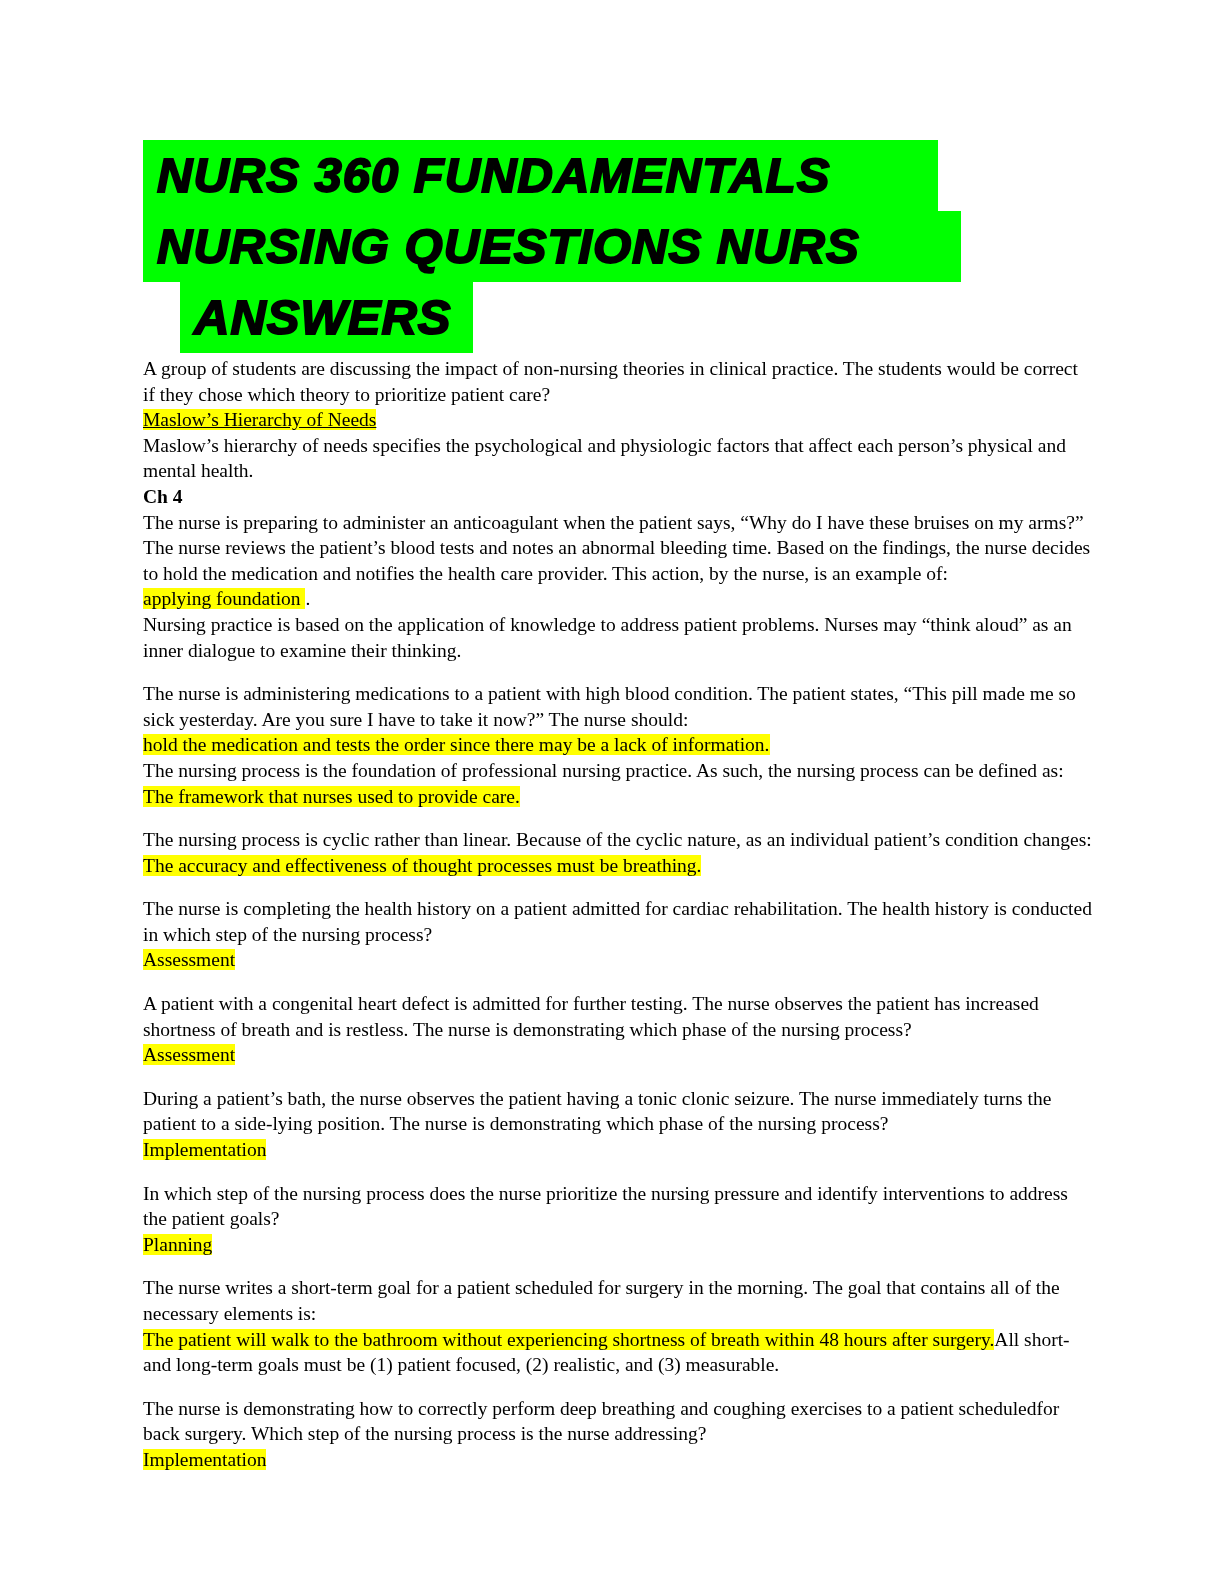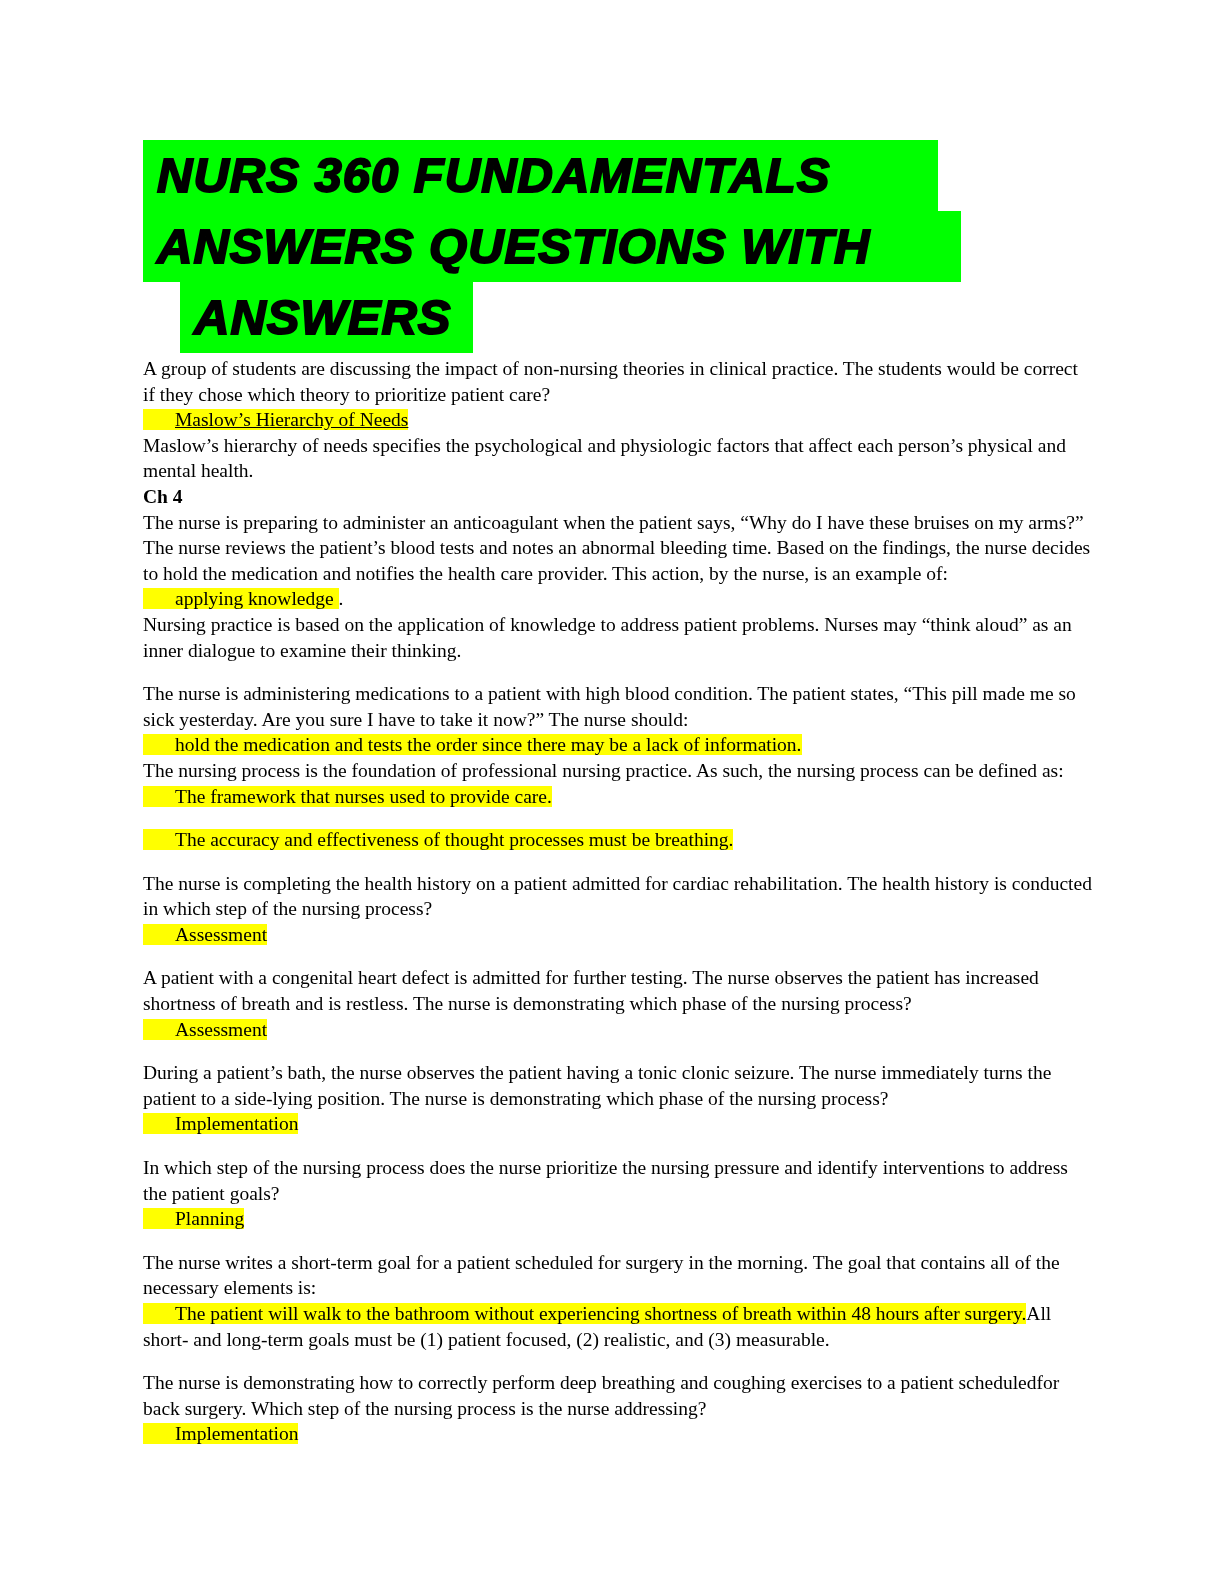--- a/index.html
+++ b/index.html
@@ -36,47 +36,48 @@
   .title-line.t2 { width: 818px; }
   .title-line.t3 { width: 293px; overflow: visible; margin-left: 37px; }
   
   .content {
     font-size: 19.5px;
     line-height: 25.6px;
     max-width: 950px;
   }
   .content p { margin: 0; }
   .content p.chapter { font-weight: bold; }
-  .hl { background: var(--yellow, #ffff00); padding-left: 32px; }
+  .hl { background: var(--yellow, #ffff00); }
   .hl.u { text-decoration: underline; }
   .spacer { height: 18px; }
 </style>
 </head>
 <body>
 
 <div class="page">
   <div class="title">
     <span class="title-line t1">NURS 360 FUNDAMENTALS</span>
-    <span class="title-line t2">ANSWERS QUESTIONS WITH</span>
+    <span class="title-line t2">NURSING QUESTIONS NURS</span>
     <span class="title-line t3">ANSWERS</span>
   </div>
   <div class="content">
       <p class="question">A group of students are discussing the impact of non-nursing theories in clinical practice. The students would be correct if they chose which theory to prioritize patient care?</p>
       <p class="answer"><span class="hl u">Maslow’s Hierarchy of Needs</span></p>
       <p class="rationale">Maslow’s hierarchy of needs specifies the psychological and physiologic factors that affect each person’s physical and mental health.</p>
       <p class="chapter">Ch 4</p>
       <p class="question">The nurse is preparing to administer an anticoagulant when the patient says, “Why do I have these bruises on my arms?” The nurse reviews the patient’s blood tests and notes an abnormal bleeding time. Based on the findings, the nurse decides to hold the medication and notifies the health care provider. This action, by the nurse, is an example of:</p>
-      <p class="answer"><span class="hl">applying knowledge </span><span>.</span></p>
+      <p class="answer"><span class="hl">applying foundation </span><span>.</span></p>
       <p class="rationale">Nursing practice is based on the application of knowledge to address patient problems. Nurses may “think aloud” as an inner dialogue to examine their thinking.</p>
       <div class="spacer"></div>
       <p class="question">The nurse is administering medications to a patient with high blood condition. The patient states, “This pill made me so sick yesterday. Are you sure I have to take it now?” The nurse should:</p>
       <p class="answer"><span class="hl">hold the medication and tests the order since there may be a lack of information.</span></p>
       <p class="question">The nursing process is the foundation of professional nursing practice. As such, the nursing process can be defined as:</p>
       <p class="answer"><span class="hl">The framework that nurses used to provide care.</span></p>
       <div class="spacer"></div>
+      <p class="question">The nursing process is cyclic rather than linear. Because of the cyclic nature, as an individual patient’s condition changes:</p>
       <p class="answer"><span class="hl">The accuracy and effectiveness of thought processes must be breathing.</span></p>
       <div class="spacer"></div>
       <p class="question">The nurse is completing the health history on a patient admitted for cardiac rehabilitation. The health history is conducted in which step of the nursing process?</p>
       <p class="answer"><span class="hl">Assessment</span></p>
       <div class="spacer"></div>
       <p class="question">A patient with a congenital heart defect is admitted for further testing. The nurse observes the patient has increased shortness of breath and is restless. The nurse is demonstrating which phase of the nursing process?</p>
       <p class="answer"><span class="hl">Assessment</span></p>
       <div class="spacer"></div>
       <p class="question">During a patient’s bath, the nurse observes the patient having a tonic clonic seizure. The nurse immediately turns the patient to a side-lying position. The nurse is demonstrating which phase of the nursing process?</p>
       <p class="answer"><span class="hl">Implementation</span></p>

